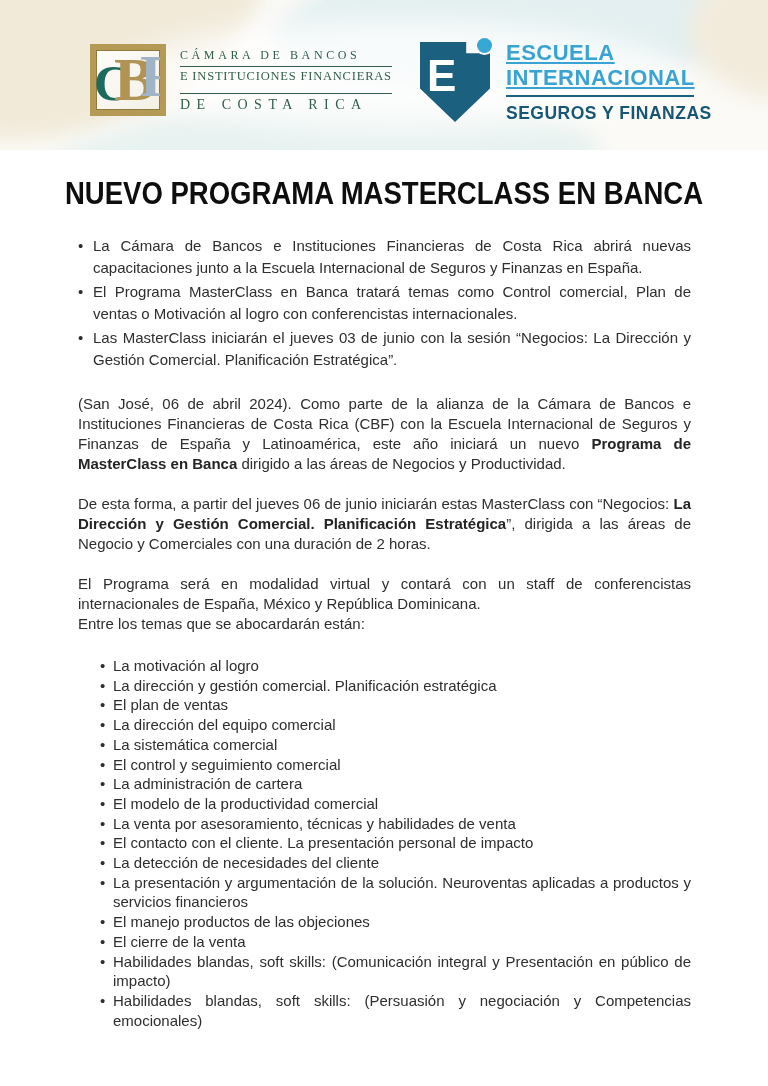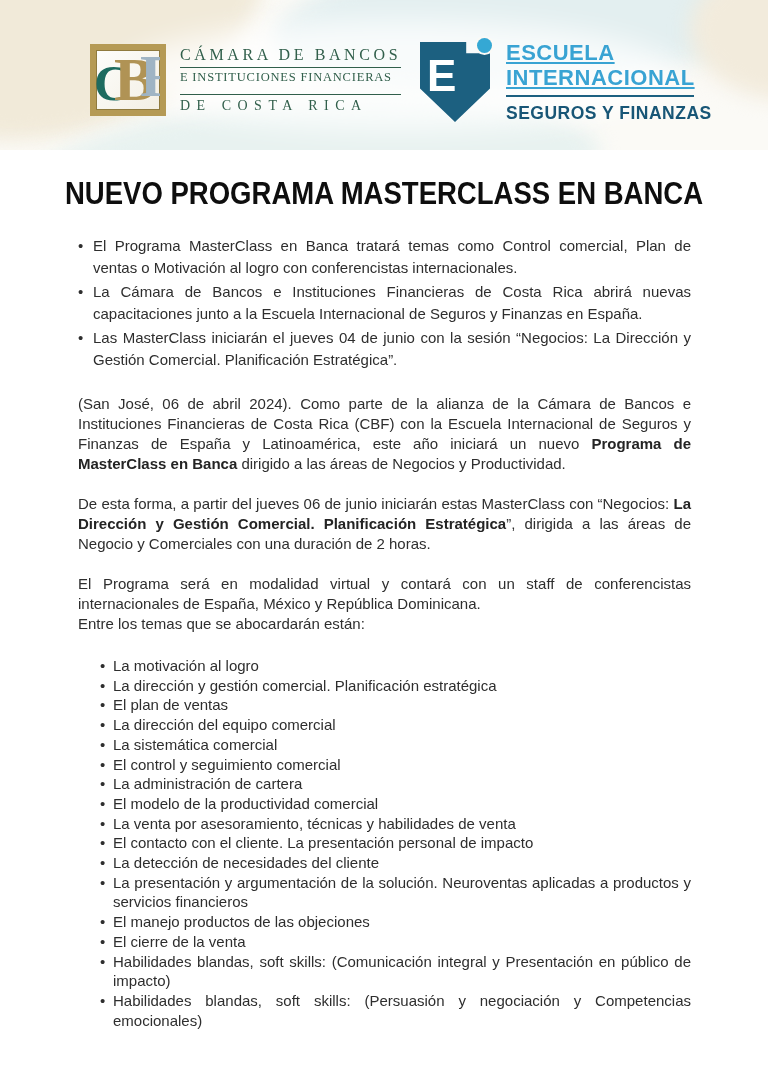--- a/index.html
+++ b/index.html
@@ -40,21 +40,21 @@
     background: linear-gradient(135deg, #fdfdfb 0%, #f3efe4 100%);
     box-shadow: inset 0 0 0 1px #8f7a3e;
     overflow: hidden;
   }
   .cbf-mark span { position: absolute; font-family: "Liberation Serif", serif; font-weight: bold; line-height: 1; }
   .cbf-c { left: -2px;  top: 8px;  font-size: 50px; color: #1d6b5f; }
   .cbf-b { left: 18px;  top: -2px; font-size: 62px; color: #b09355; }
   .cbf-f { left: 44px;  top: -4px; font-size: 60px; color: #9fb4c4; }
   .cbf-text { margin-left: 14px; color: #315f4b; font-family: "Liberation Serif", serif; }
   .cbf-line { display: block; white-space: nowrap; }
-  .cbf-line1 { font-size: 16px; letter-spacing: 3.6px; padding-bottom: 3px; border-bottom: 1.5px solid #315f4b; }
+  .cbf-line1 { font-size: 12px; letter-spacing: 3.6px; padding-bottom: 3px; border-bottom: 1.5px solid #315f4b; }
   .cbf-line2 { font-size: 12.5px; letter-spacing: 0.8px; padding: 2px 0 9px 0; border-bottom: 1.5px solid #315f4b; }
   .cbf-line3 { font-size: 14px; letter-spacing: 6.5px; padding-top: 3px; }
 
   
   .ei { position: absolute; left: 420px; top: 38px; display: flex; align-items: flex-start; }
   .ei-shield-wrap { position: relative; width: 74px; height: 84px; }
   .ei-shield {
     position: absolute; left: 0; top: 4px; width: 70px; height: 80px;
     background: #1c6080;
     clip-path: polygon(0 0, 66% 0, 66% 14%, 100% 14%, 100% 58%, 50% 100%, 0 58%);
@@ -154,23 +154,23 @@
         <div class="ei-rule"></div>
         <span class="ei-l3">SEGUROS Y FINANZAS</span>
       </div>
     </div>
   </div>
 </div>
 
 <h1 class="doc-title">NUEVO PROGRAMA MASTERCLASS EN BANCA</h1>
 
 <ul class="highlights">
+  <li>La Cámara de Bancos e Instituciones Financieras de Costa Rica abrirá nuevas capacitaciones junto a la Escuela Internacional de Seguros y Finanzas en España.</li>
   <li>El Programa MasterClass en Banca tratará temas como Control comercial, Plan de ventas o Motivación al logro con conferencistas internacionales.</li>
-  <li>La Cámara de Bancos e Instituciones Financieras de Costa Rica abrirá nuevas capacitaciones junto a la Escuela Internacional de Seguros y Finanzas en España.</li>
-  <li>Las MasterClass iniciarán el jueves 04 de junio con la sesión “Negocios: La Dirección y Gestión Comercial. Planificación Estratégica”.</li>
+  <li>Las MasterClass iniciarán el jueves 03 de junio con la sesión “Negocios: La Dirección y Gestión Comercial. Planificación Estratégica”.</li>
 </ul>
 
 <div class="paragraphs">
   <p><span>(San José, 06 de abril 2024). Como parte de la alianza de la Cámara de Bancos e Instituciones Financieras de Costa Rica (CBF) con la Escuela Internacional de Seguros y Finanzas de España y Latinoamérica, este año iniciará un nuevo </span><strong>Programa de MasterClass en Banca</strong><span> dirigido a las áreas de Negocios y Productividad.</span></p>
   <p><span>De esta forma, a partir del jueves 06 de junio iniciarán estas MasterClass con “Negocios: </span><strong>La Dirección y Gestión Comercial. Planificación Estratégica</strong><span>”, dirigida a las áreas de Negocio y Comerciales con una duración de 2 horas.</span></p>
   <p>El Programa será en modalidad virtual y contará con un staff de conferencistas internacionales de España, México y República Dominicana.</p>
 </div>
 
 <p class="topics-intro">Entre los temas que se abocardarán están:</p>
 

